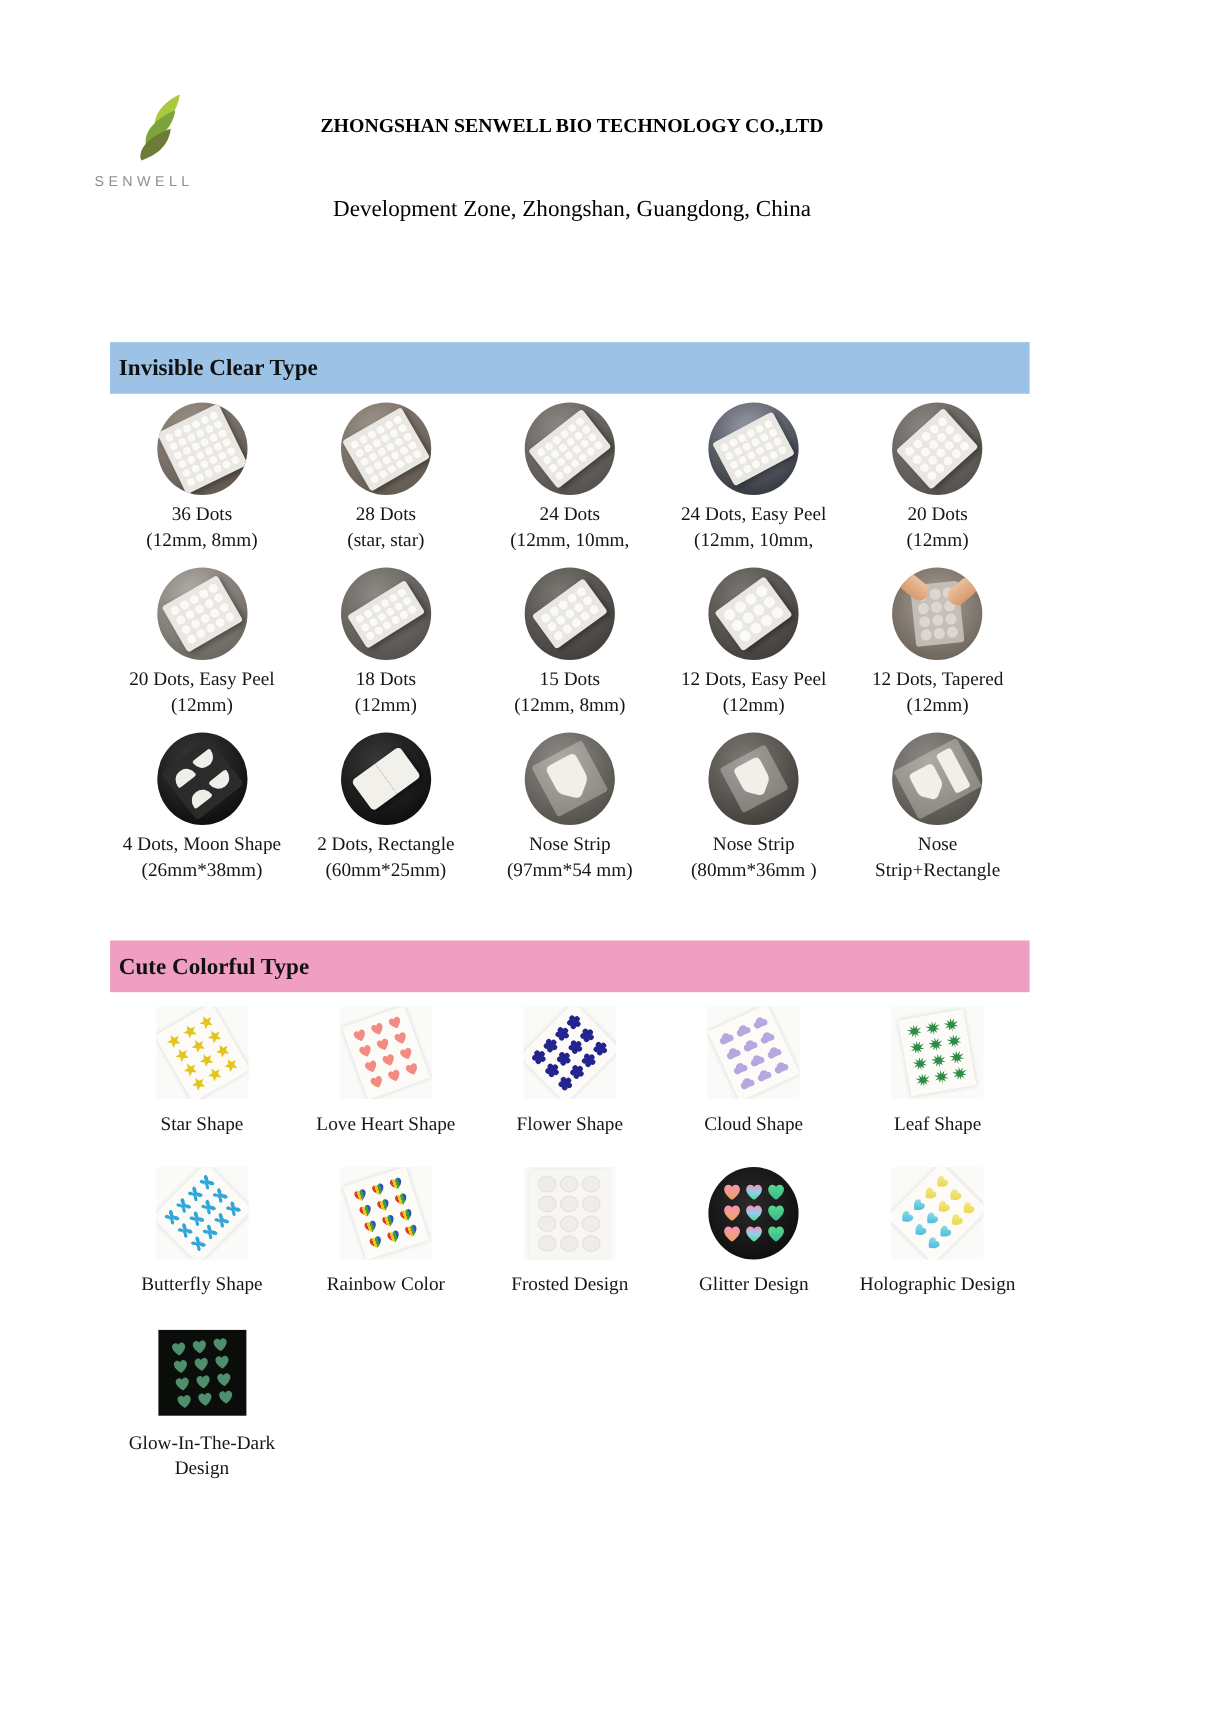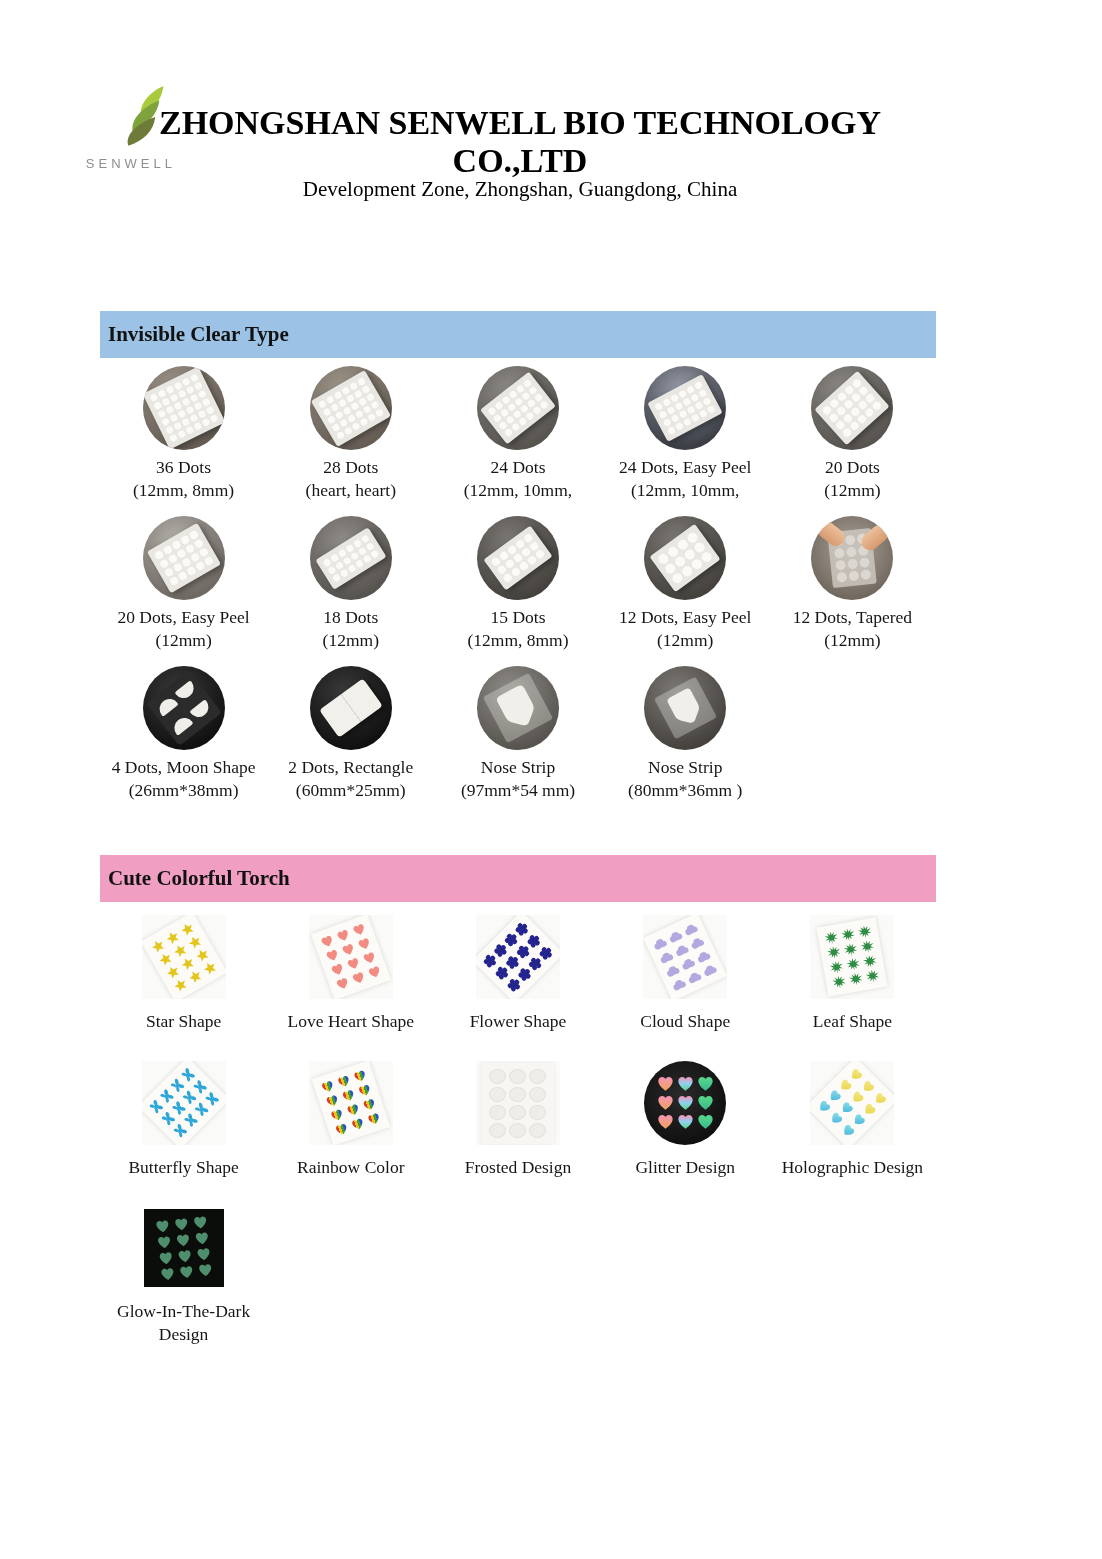--- a/index.html
+++ b/index.html
@@ -4,21 +4,21 @@
 <style>
   html,body{margin:0;padding:0;background:#ffffff;}
   .page{position:relative;width:1102px;height:1559px;background:#ffffff;overflow:hidden;
         font-family:"Liberation Serif", serif;color:#1b1b1b;}
 
   
   .logo{position:absolute;left:56px;top:86px;width:120px;text-align:right;}
   .logo-text{margin-top:2px;font-family:"Liberation Sans", sans-serif;font-size:13px;
              letter-spacing:4px;color:#8e8e8e;}
   .company{position:absolute;left:130px;top:104px;width:780px;text-align:center;
-           font-size:34px;font-weight:bold;color:#000;}
+           font-size:18px;font-weight:bold;color:#000;}
   .addr{position:absolute;left:110px;width:820px;text-align:center;font-size:21px;color:#000;}
   #addr1{top:146px;} #addr2{top:177px;}
 
   .doc-title{position:absolute;left:100px;top:252px;width:736px;text-align:center;
              font-size:30px;font-weight:bold;color:#000;}
 
   .banner{position:absolute;left:100px;width:836px;height:47px;box-sizing:border-box;
           display:flex;align-items:center;padding-left:8px;font-size:21px;font-weight:bold;color:#111;}
   #banner-0{top:311px;} #banner-1{top:855px;}
 
@@ -242,21 +242,21 @@
               <div class="dot" style="height: 7px; width: 7px;"></div>
               <div class="dot" style="height: 7px; width: 7px;"></div>
               <div class="dot" style="height: 7px; width: 7px;"></div>
               <div class="dot" style="height: 7px; width: 7px;"></div>
               <div class="dot" style="height: 7px; width: 7px;"></div>
             </div>
           </div>
         </div>
         <div class="caption">
           <div>28 Dots</div>
-          <div>(heart, heart)</div>
+          <div>(star, star)</div>
         </div>
       </div>
       <div class="card">
         <div class="thumb">
           <div class="circ bg-gray">
             <div class="dotsheet" style="transform: rotate(-38deg); grid-template-columns: repeat(6, auto);">
               <div class="dot" style="height: 7px; width: 7px;"></div>
               <div class="dot" style="height: 7px; width: 7px;"></div>
               <div class="dot" style="height: 7px; width: 7px;"></div>
               <div class="dot" style="height: 7px; width: 7px;"></div>
@@ -545,23 +545,39 @@
                 <use href="#sym-nose" fill="#F0EFEA"></use>
               </svg>
             </div>
           </div>
         </div>
         <div class="caption">
           <div>Nose Strip</div>
           <div>(80mm*36mm )</div>
         </div>
       </div>
+      <div class="card">
+        <div class="thumb">
+          <div class="circ bg-gray">
+            <div class="nosewrap">
+              <svg class="sh" viewBox="0 0 40 50" width="27" height="34">
+                <use href="#sym-nose" fill="#F0EFEA"></use>
+              </svg>
+              <div class="striprect"></div>
+            </div>
+          </div>
+        </div>
+        <div class="caption">
+          <div>Nose</div>
+          <div>Strip+Rectangle</div>
+        </div>
+      </div>
     </div>
 
-  <div class="banner" id="banner-1" style="background: rgb(240, 159, 195);">Cute Colorful Torch</div>
+  <div class="banner" id="banner-1" style="background: rgb(240, 159, 195);">Cute Colorful Type</div>
   <div class="grid" id="grid-1">
       <div class="card">
         <div class="thumb">
           <div class="sq">
             <div class="csheet" style="transform: rotate(-30deg);">
               <svg class="sh" viewBox="0 0 20 20" width="14" height="13">
                 <use href="#sym-star" fill="#E3C61D"></use>
               </svg>
               <svg class="sh" viewBox="0 0 20 20" width="14" height="13">
                 <use href="#sym-star" fill="#E3C61D"></use>

